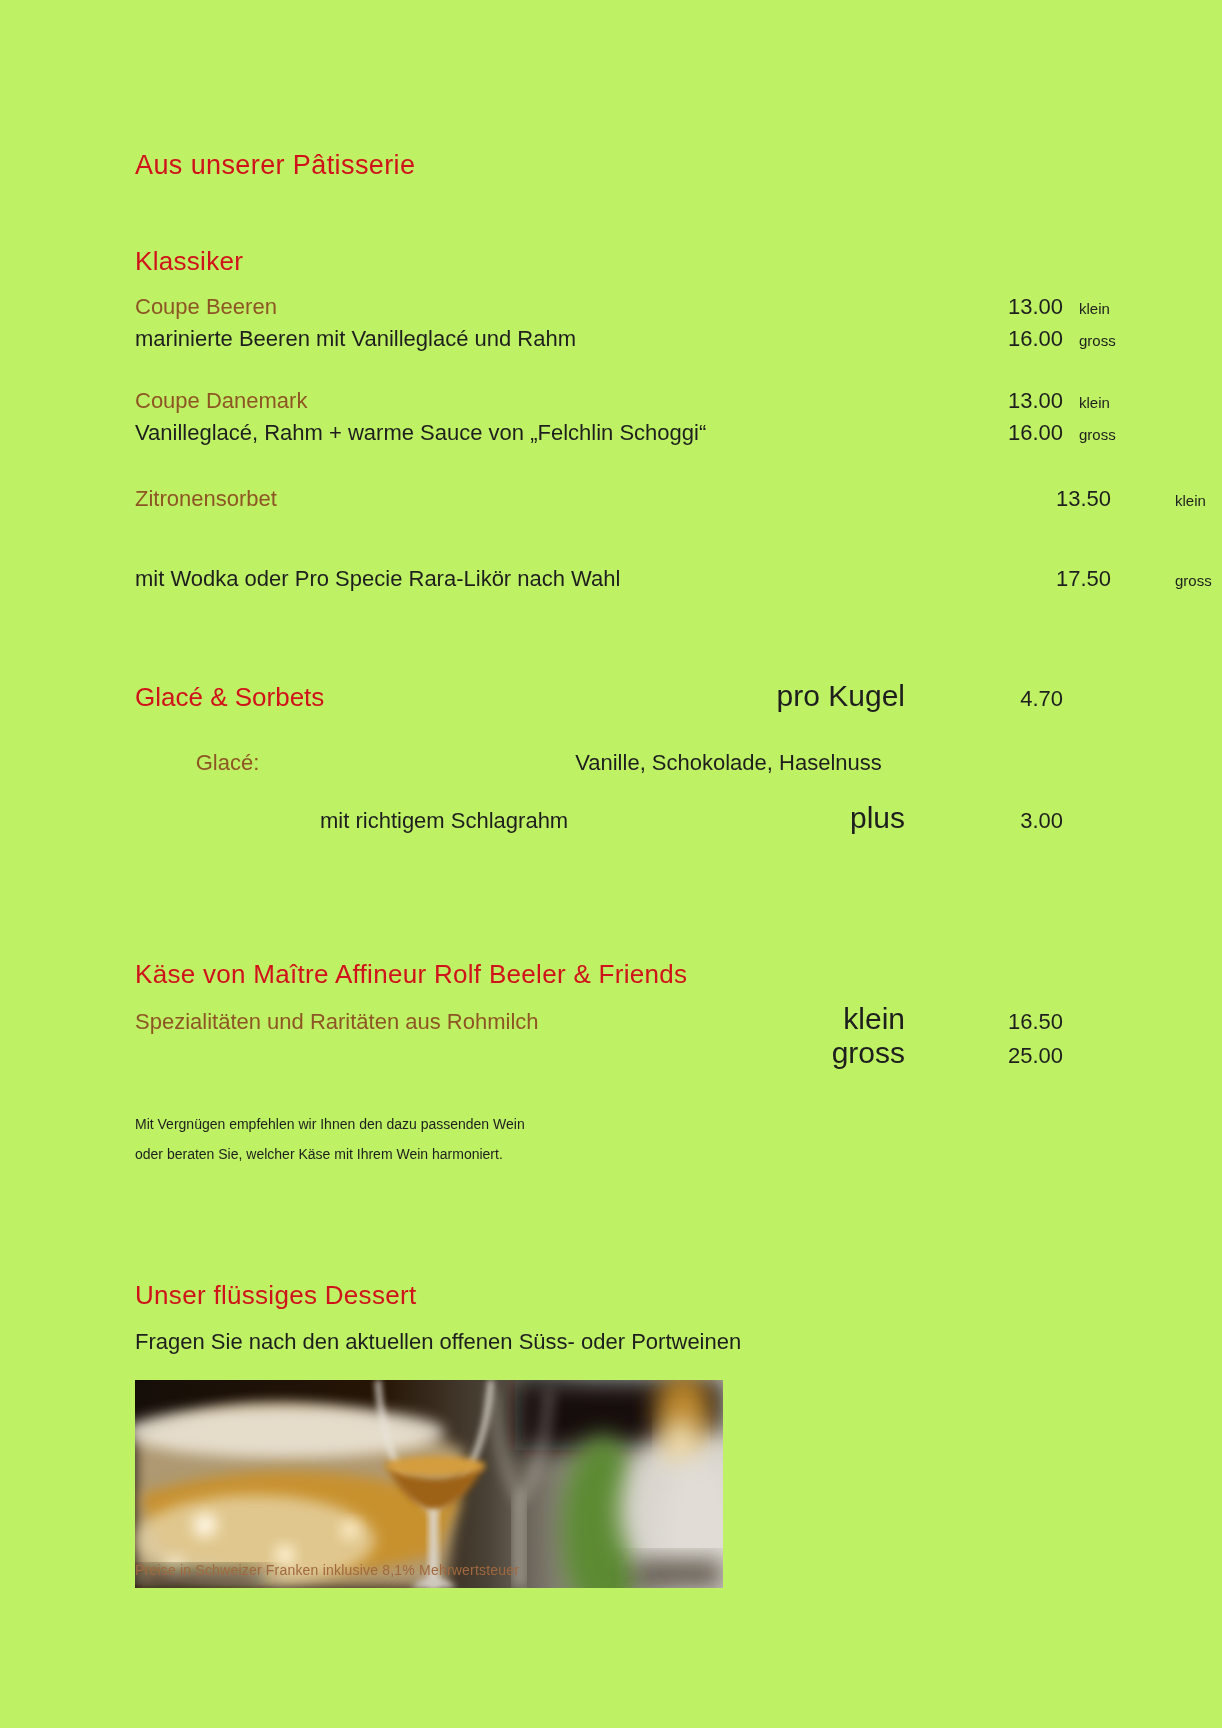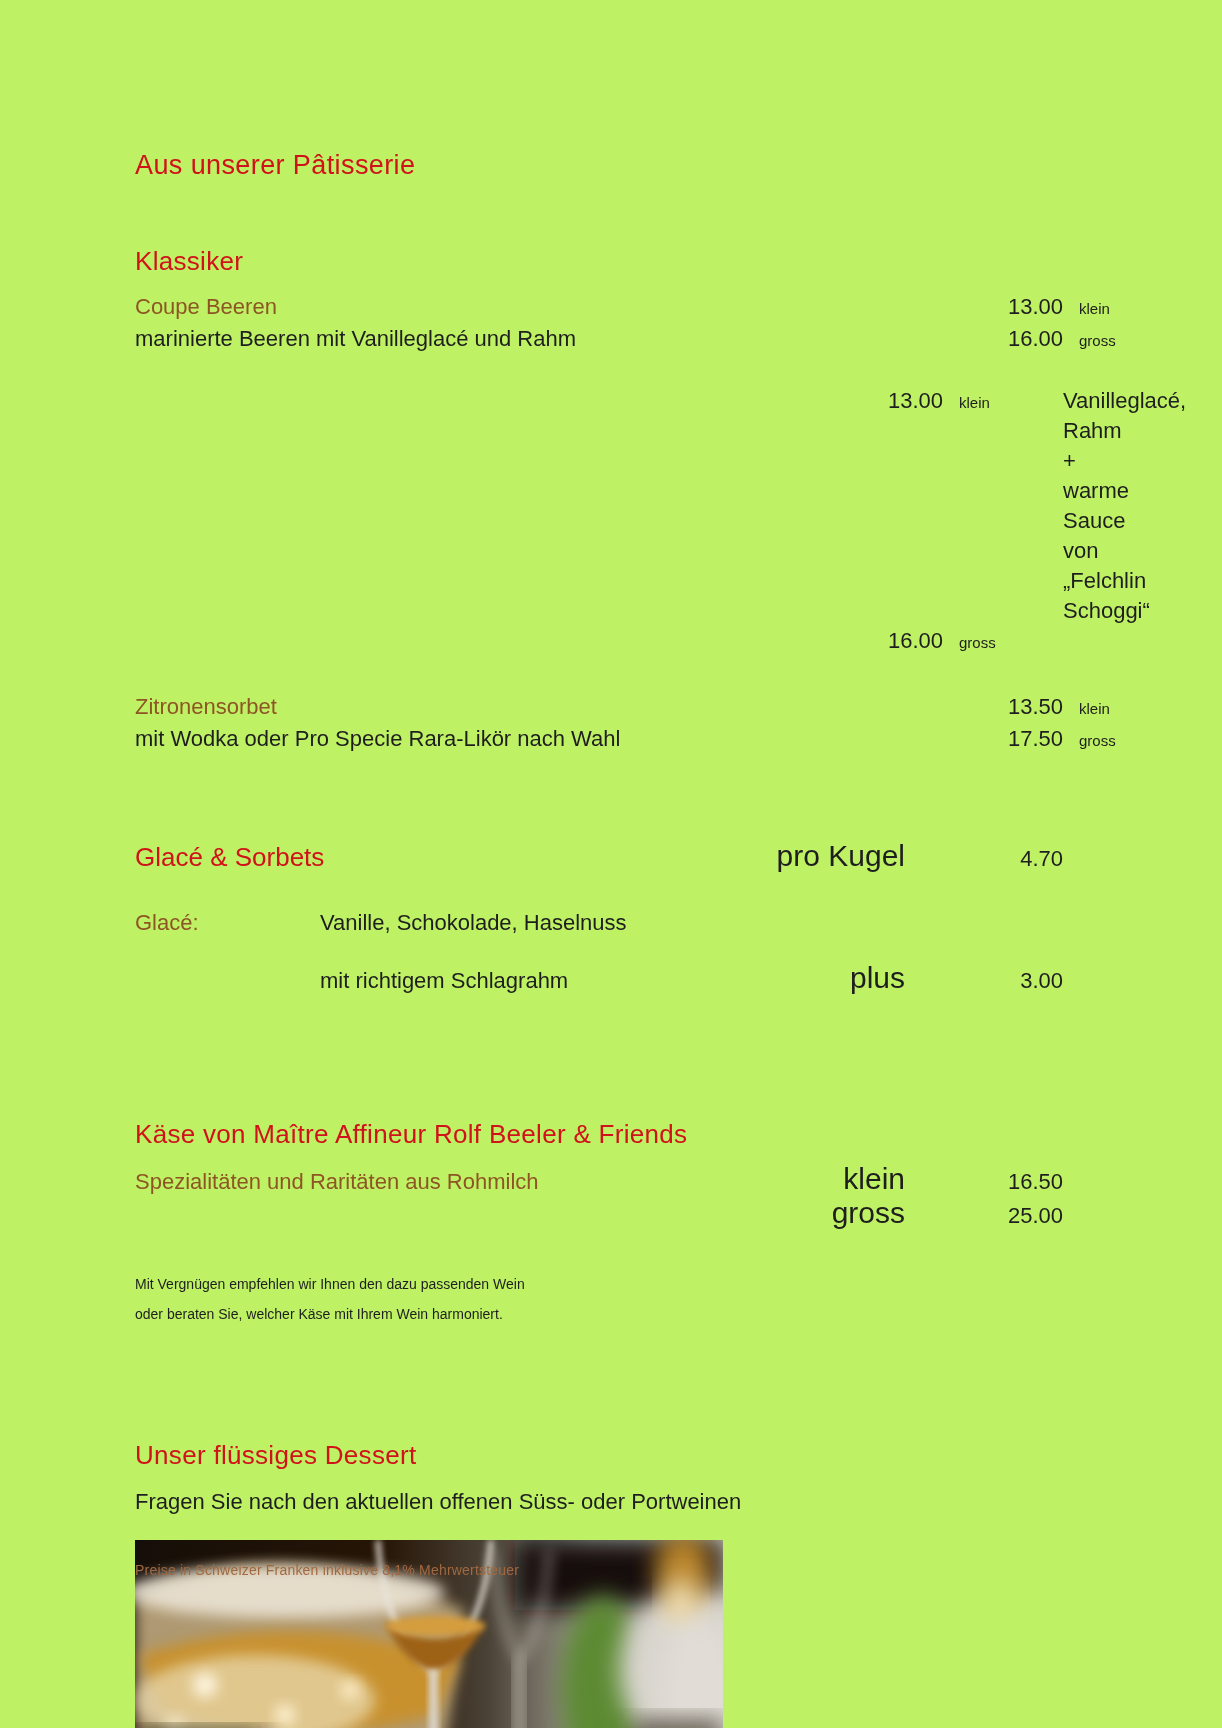--- a/index.html
+++ b/index.html
@@ -35,28 +35,28 @@
   .row4{
     display:grid;
     grid-template-columns:590px 180px 158px 74px;
     align-items:baseline;
   }
   .row4 .c1{font-size:22px;line-height:30px;}
   .row4 .c2{font-size:30px;line-height:30px;text-align:right;}
   .row4 .c3{font-size:22px;line-height:30px;text-align:right;}
   .row4 .head{font-size:26px;line-height:33px;}
 
-  .tab-row{display:grid;grid-template-columns:185px 1fr;align-items:baseline;}
+  .tab-row{display:grid;grid-template-columns:185px 1fr;align-items:baseline;text-align:center;}
   .tab-row .lab{font-size:22px;line-height:30px;}
   .tab-row .val{font-size:22px;line-height:30px;}
 
   .sec-klassiker{margin-top:63px;}
   .k-item.first{margin-top:14px;}
   .k-item.second{margin-top:30px;}
-  .k-item.third{margin-top:34px;}
+  .k-item.third{margin-top:34px;gap:48px;}
 
   .sec-glace{margin-top:85px;}
   .glace-rows{margin-top:34px;}
   .glace-rows .tab-row + .tab-row{margin-top:10px;}
   .glace-extra{margin-top:25px;}
 
   .sec-kaese{margin-top:122px;}
   .kaese-rows{margin-top:12px;}
   .kaese-rows .row4 .c1,.kaese-rows .row4 .c2,.kaese-rows .row4 .c3{line-height:31px;}
   .kaese-note{margin-top:38px;font-size:14px;line-height:30px;}
@@ -88,20 +88,21 @@
     <div class="k-item first">
       <span class="cell brown">Coupe Beeren</span>
       <span class="cell price">13.00</span>
       <span class="size">klein</span>
       <span class="cell">marinierte Beeren mit Vanilleglacé und Rahm</span>
       <span class="cell price">16.00</span>
       <span class="size">gross</span>
     </div>
 
     <div class="k-item second">
+      <span class="cell brown">Coupe Danemark</span>
       <span class="cell price">13.00</span>
       <span class="size">klein</span>
       <span class="cell">Vanilleglacé, Rahm + warme Sauce von „Felchlin Schoggi“</span>
       <span class="cell price">16.00</span>
       <span class="size">gross</span>
     </div>
 
     <div class="k-item third">
       <span class="cell brown">Zitronensorbet</span>
       <span class="cell price">13.50</span>

